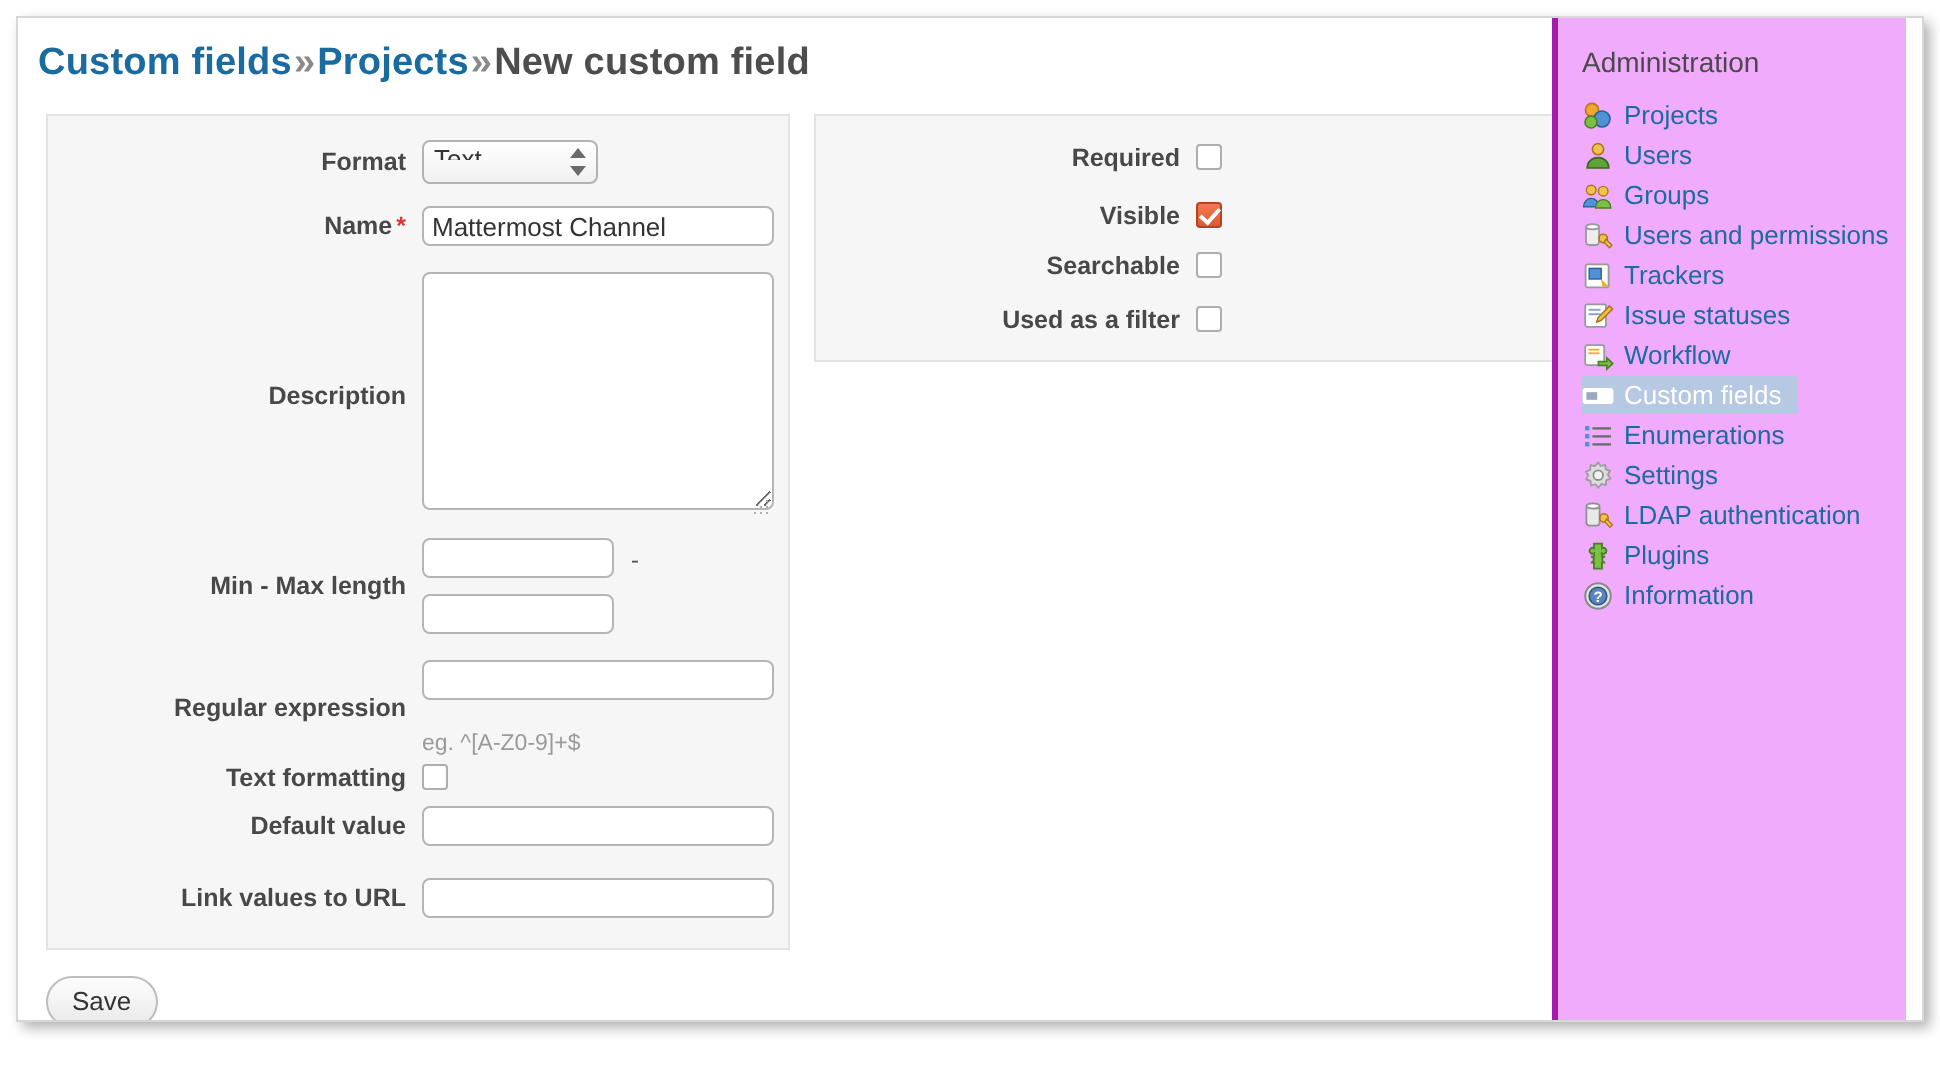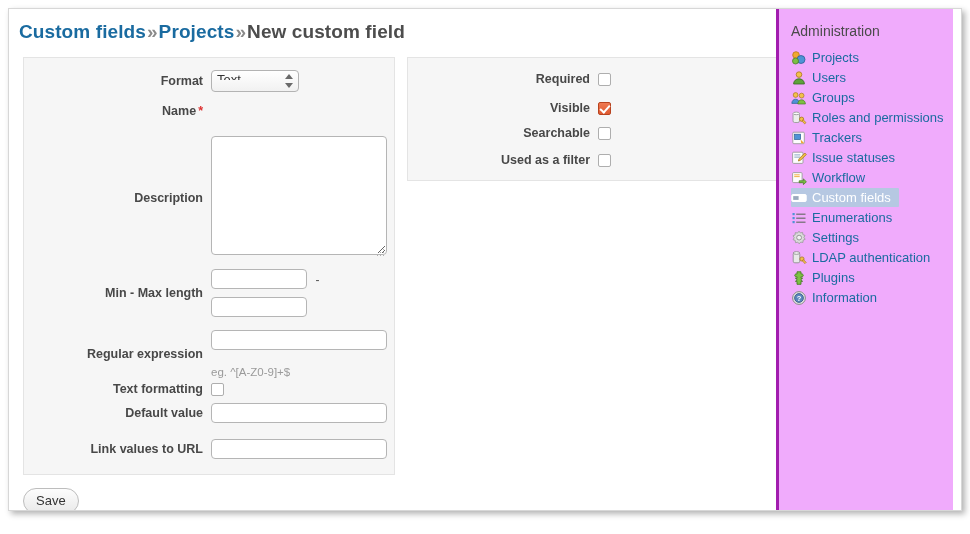--- a/index.html
+++ b/index.html
@@ -318,20 +318,23 @@
               <span class="stepper">
                 <span class="up"></span>
                   <span class="dn"></span>
               </span>
             </span>
           </div>
         </div>
 
         <div class="row" style="position:absolute; left:0; top:45px; width:100%;">
           <div class="lbl" style="width:187px;"><span>Name</span><span class="req">*</span></div>
+          <div class="fld">
+            <input type="text" id="name-input" style="width: 176px;" value="Mattermost Channel">
+          </div>
         </div>
 
         <div class="row" style="position:absolute; left:0; top:78px; width:100%;">
           <div class="lbl" style="width:187px;">Description</div>
           <div class="fld">
             <span class="ta-wrap">
               <textarea id="description-input" style="width: 176px; height: 119px;" placeholder=""></textarea>
               <span class="ta-grip">
                 <i style="right:0;bottom:0;"></i>
                   <i style="right:3px;bottom:0;"></i>
@@ -444,21 +447,21 @@
           </li>
           <li>
             <span class="ic">
               <svg width="16" height="16" viewBox="0 0 16 16">
                 <rect x="2" y="3" width="6.5" height="9.5" rx="1.6" fill="#ededed" stroke="#9a9a9a" stroke-width="0.9"></rect>
                 <ellipse cx="5.25" cy="3.4" rx="3.25" ry="1.3" fill="#fafafa" stroke="#9a9a9a" stroke-width="0.9"></ellipse>
                 <circle cx="10.6" cy="9.2" r="2.1" fill="#f2c14a" stroke="#a9761e" stroke-width="0.8"></circle>
                 <path d="M12 9.6 L15 12.6 L13.7 13.9 L11.1 11.2 Z" fill="#f2c14a" stroke="#a9761e" stroke-width="0.7"></path>
               </svg>
             </span>
-            <span class="sb-label">Roles and permissions</span>
+            <span class="sb-label">Users and permissions</span>
           </li>
           <li>
             <span class="ic">
               <svg width="16" height="16" viewBox="0 0 16 16">
                 <rect x="1.8" y="2.2" width="11.5" height="11.5" rx="1" fill="#fdfdfd" stroke="#9a9a9a" stroke-width="0.9"></rect>
                 <rect x="3.6" y="4.2" width="6" height="5.3" fill="#4f93d6" stroke="#2b5f95" stroke-width="0.7"></rect>
                 <path d="M9.6 9.5 L13.3 13.2 L10.2 13.2 Z" fill="#f0a830"></path>
               </svg>
             </span>
             <span class="sb-label">Trackers</span>

